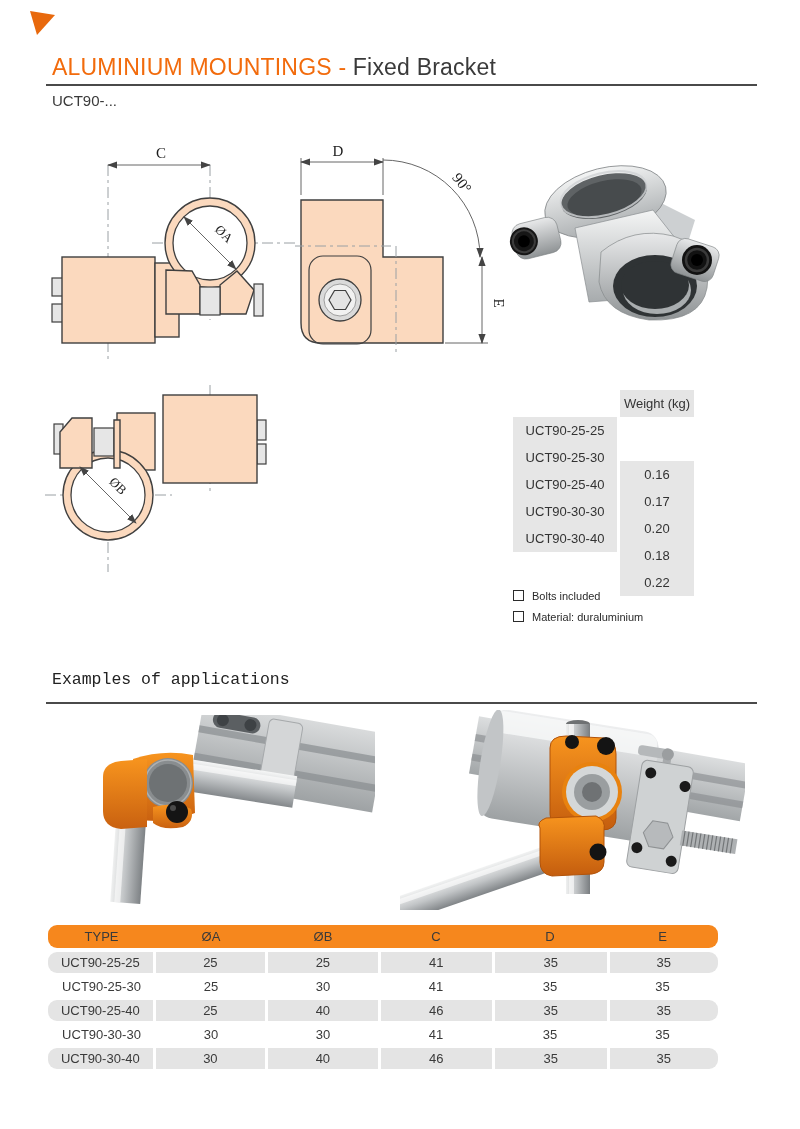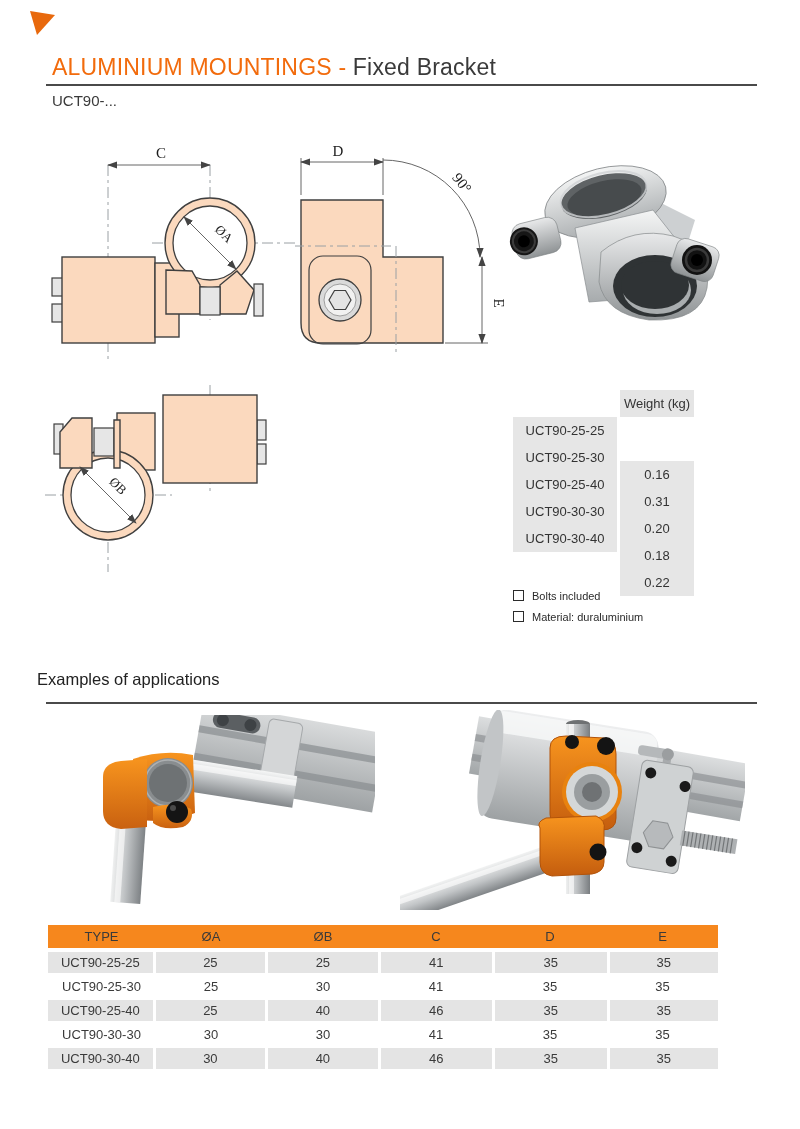--- a/index.html
+++ b/index.html
@@ -18,24 +18,24 @@
           color:#343434;display:flex;align-items:center;justify-content:center;}
   .wt .col-l{position:absolute;left:0;top:27px;width:104px;background:#E6E6E6;}
   .wt .col-r{position:absolute;left:107px;top:27px;width:74px;background:#E6E6E6;margin-top:44px;}
   .wt .cell{height:27px;display:flex;align-items:center;justify-content:center;color:#333;}
   
   .features{left:513px;top:585px;}
   .feat{display:flex;align-items:center;height:21px;}
   .cbx{width:9px;height:9px;border:1.5px solid #2B2B2B;margin-right:8px;flex:0 0 auto;background:#fff;}
   .feat span.lbl{font-size:11px;color:#2B2B2B;}
   
-  .examples-h{left:37px;top:670px;font-size:16.5px;color:#222;}
+  .examples-h{left:52px;top:670px;font-size:16.5px;color:#222;font-family:Liberation Mono, monospace;}
   
   .spec{left:48px;top:925px;width:670px;font-size:13px;}
-  .srow{display:flex;height:21px;margin-bottom:3px;}
+  .srow{display:flex;height:21px;margin-bottom:3px;border-radius:9px;}
   .srow.hdr{height:23px;background:#F6871D;color:#3A3A3A;margin-bottom:4px;}
   .scell{display:flex;align-items:center;justify-content:center;}
   .c0{width:107px;}.c1{width:112px;}.c2{width:112px;}.c3{width:114px;}.c4{width:114px;}.c5{width:111px;}
   .srow.odd{background:#E4E4E4;}
   .srow.odd .scell{border-left:3px solid #fff;}
   .srow.odd .scell.c0{border-left:none;}
   .srow.even{background:#fff;}
   .srow .scell{color:#3A3A3A;}
   svg text{font-family:"Liberation Serif",serif;fill:#1c1c1c;}
   .dashline{stroke:#9aa0a4;stroke-width:1;stroke-dasharray:11 4 3 4;fill:none;}
@@ -185,21 +185,21 @@
     <div class="hd">Weight (kg)</div>
     <div class="col-l">
       <div class="cell">UCT90-25-25</div>
       <div class="cell">UCT90-25-30</div>
       <div class="cell">UCT90-25-40</div>
       <div class="cell">UCT90-30-30</div>
       <div class="cell">UCT90-30-40</div>
     </div>
     <div class="col-r">
       <div class="cell">0.16</div>
-      <div class="cell">0.31</div>
+      <div class="cell">0.17</div>
       <div class="cell">0.20</div>
       <div class="cell">0.18</div>
       <div class="cell">0.22</div>
     </div>
   </div>
 
   <div class="abs features">
     <div class="feat">
       <span class="cbx"></span>
       <span class="lbl">Bolts included</span>

